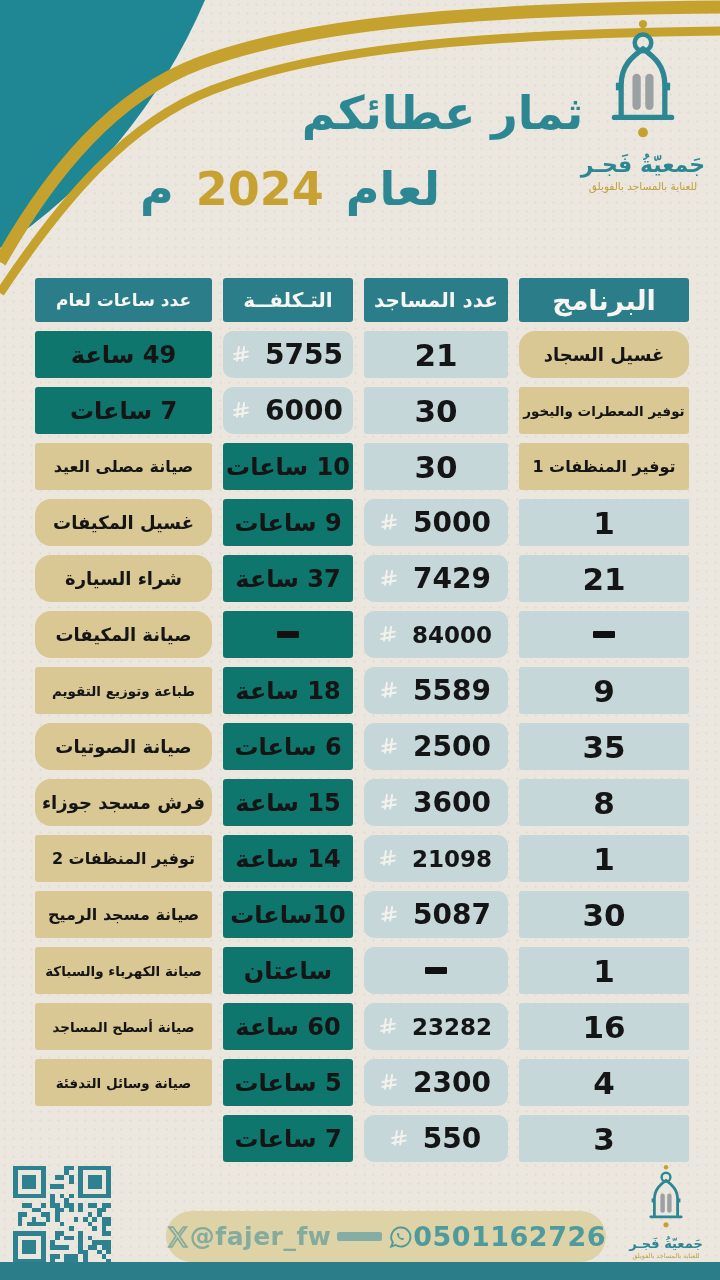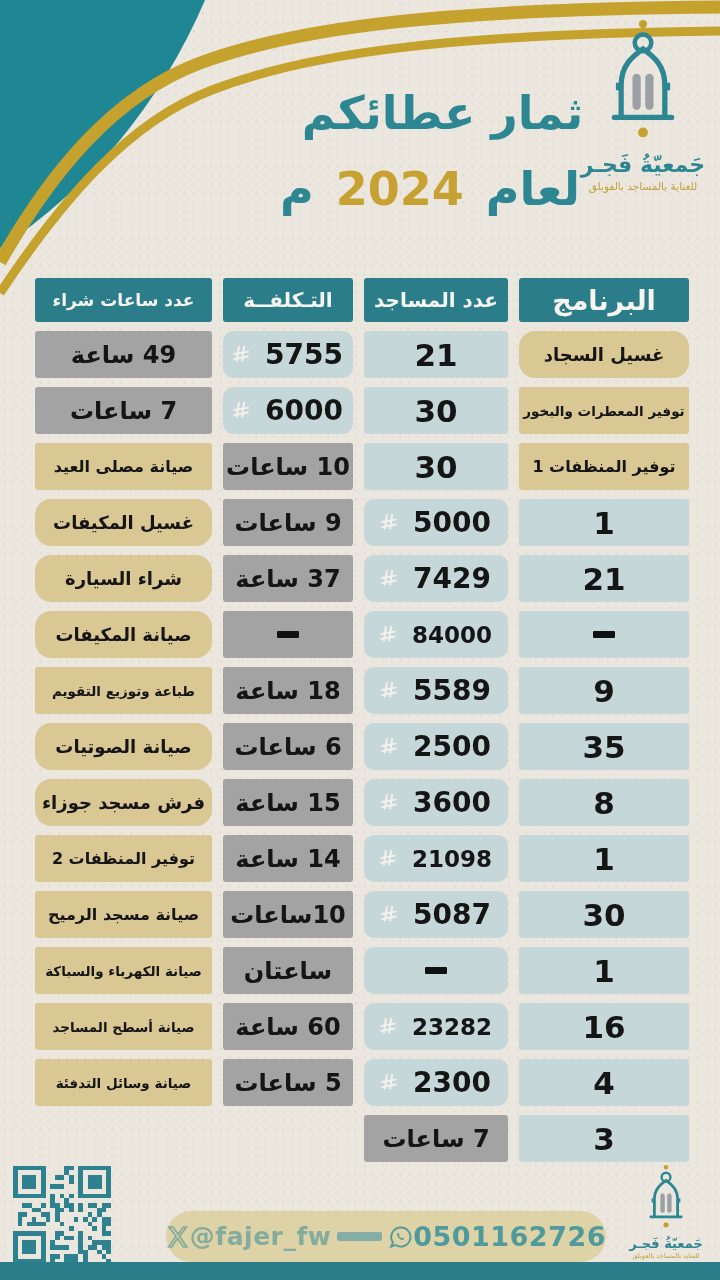--- a/index.html
+++ b/index.html
@@ -15,21 +15,21 @@
   
   .corner-decor { position:absolute; top:0; left:0; width:720px; height:310px; pointer-events:none; }
   
   .title-line1 {
     position:absolute; top:86px; left:290px; width:305px;
     text-align:center; direction:rtl;
     font-size:46px; font-weight:bold; color:#2d8793; letter-spacing:-1px;
   }
   .title-line2 {
     position:absolute; top:162px; left:140px; width:440px;
-    text-align:right; direction:rtl;
+    text-align:left; direction:rtl;
     font-size:46px; font-weight:bold; color:#2d8793; letter-spacing:-1px;
   }
   .title-year { color:#c7a233; padding:0 6px; }
   .brand-top { position:absolute; top:18px; left:568px; width:150px; text-align:center; }
   .brand-top svg.minaret { width:106px; height:128px; }
   .brand-name { direction:rtl; font-size:22px; font-weight:bold; color:#2d8793; margin-top:2px; }
   .brand-tagline { direction:rtl; font-size:10.5px; color:#c2a041; margin-top:3px; }
   
   .data-table {
     position:absolute; top:278px; left:35px; width:654px;
@@ -50,21 +50,21 @@
   .h-hours   { font-size:17px; }
   .cell {
     border-radius:3px; display:flex; align-items:center; justify-content:center;
     direction:rtl; color:#151515;
   }
   .c-program { background:#d9c794; font-weight:600; }
   .p-lg { font-size:18px;border-radius:16px; } .p-md { font-size:16px; } .p-sm { font-size:13.5px; }
   .c-num  { background:#c6d7d9; font-weight:bold; font-size:31px; }
   .c-cost { background:#c6d7d9; font-weight:bold; direction:ltr; gap:16px;border-radius:10px; }
   .cost-4 { font-size:28px; } .cost-5 { font-size:23px; }
-  .c-hours { background:#a3a3a3; font-weight:bold; font-size:24px; }
+  .c-hours { background:#0f766e; font-weight:bold; font-size:24px; }
   .riyal { width:16px; height:20px; flex:0 0 auto; }
   .dash-bar { display:inline-block; width:22px; height:7px; background:#111; border-radius:1px; }
   
   .qr-box { position:absolute; left:13px; top:1163px; }
   .qr-box svg { width:98px; height:103px; }
   .contact-pill {
     position:absolute; left:166px; top:1211px; width:440px; height:51px;
     background:#ddd3a6; border-radius:26px;
     display:flex; align-items:center; justify-content:center; direction:ltr;
   }
@@ -116,21 +116,21 @@
       <use href="#minaret-symbol"></use>
     </svg>
   <div class="brand-name">جَمعيّةُ فَجـر</div>
   <div class="brand-tagline">للعناية بالمساجد بالفويلق</div>
 </div>
 
 <div class="data-table" id="grid">
   <div class="hcell h-program">البرنامج</div>
   <div class="hcell h-mosques">عدد المساجد</div>
   <div class="hcell h-cost">التـكلفــة</div>
-  <div class="hcell h-hours">عدد ساعات شراء</div>
+  <div class="hcell h-hours">عدد ساعات لعام</div>
 <div class="cell c-program p-lg">غسيل السجاد</div>
     <div class="cell c-num">21</div>
     <div class="cell c-cost cost-4">
       <svg class="riyal" viewBox="0 0 26 30">
     <g stroke="#f4f2ec" stroke-width="3.2" stroke-linecap="round" fill="none">
       <path d="M9.5 2 L6.5 24"></path>
       <path d="M18 2 L15 24"></path>
       <path d="M2 13.5 L24 9.5"></path>
       <path d="M2 21.5 L24 17.5"></path>
     </g>
@@ -300,20 +300,31 @@
       <path d="M18 2 L15 24"></path>
       <path d="M2 13.5 L24 9.5"></path>
       <path d="M2 21.5 L24 17.5"></path>
     </g>
   </svg>
       <span>2300</span>
     </div>
     <div class="cell c-hours">5 ساعات</div>
     <div class="cell c-program p-sm">صيانة وسائل التدفئة</div>
     <div class="cell c-num">3</div>
+    <div class="cell c-cost cost-4">
+      <svg class="riyal" viewBox="0 0 26 30">
+    <g stroke="#f4f2ec" stroke-width="3.2" stroke-linecap="round" fill="none">
+      <path d="M9.5 2 L6.5 24"></path>
+      <path d="M18 2 L15 24"></path>
+      <path d="M2 13.5 L24 9.5"></path>
+      <path d="M2 21.5 L24 17.5"></path>
+    </g>
+  </svg>
+      <span>550</span>
+    </div>
     <div class="cell c-hours">7 ساعات</div>
   </div>
 
 <div class="qr-box">
   <svg id="qr-svg" viewBox="0 0 21 21" shape-rendering="crispEdges">
       <rect x="0" y="0" width="7" height="7" fill="#2e8290"></rect>
       <rect x="1" y="1" width="5" height="5" fill="#ebe7df"></rect>
       <rect x="2" y="2" width="3" height="3" fill="#2e8290"></rect>
       <rect x="14" y="0" width="7" height="7" fill="#2e8290"></rect>
       <rect x="15" y="1" width="5" height="5" fill="#ebe7df"></rect>

